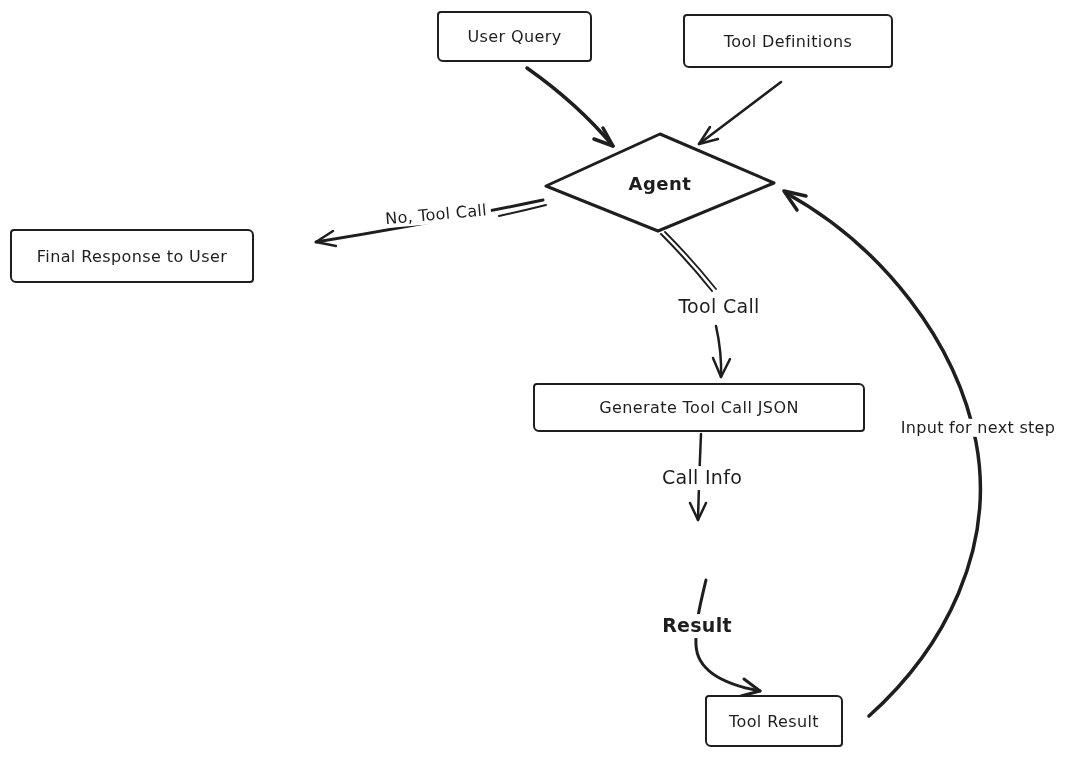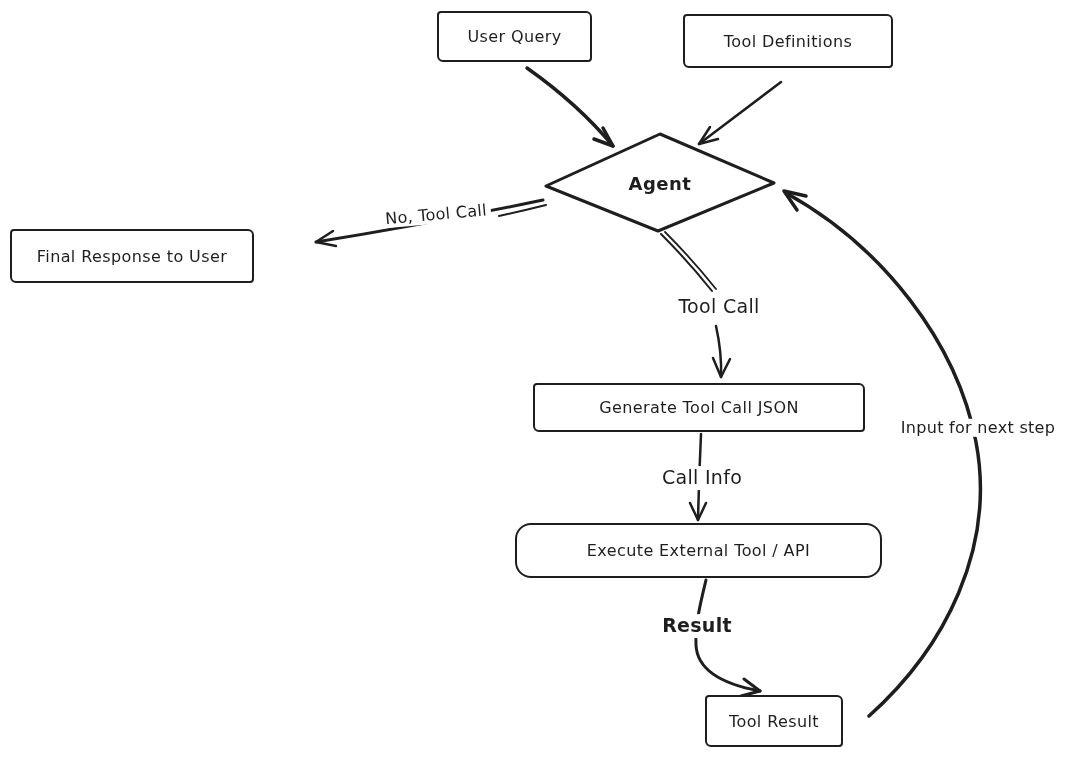--- a/index.html
+++ b/index.html
@@ -125,23 +125,20 @@
   <div class="node-label-float" style="left:590px; top:168px; width:140px; height:30px;">Agent</div>
 
   <div class="node" style="left:10px; top:229px; width:244px; height:54px;">
     <span>Final Response to User</span>
   </div>
 
   <div class="node" style="left:533px; top:383px; width:332px; height:49px;">
     <span>Generate Tool Call JSON</span>
   </div>
 
-  <div class="node rounded" style="left:515px; top:523px; width:367px; height:55px;">
-    <span>Execute External Tool / API</span>
-  </div>
 
   <div class="node" style="left:705px; top:695px; width:138px; height:52px;">
     <span>Tool Result</span>
   </div>
 
   <div class="edge-label small tilt" style="left:436px; top:215px;">No, Tool Call</div>
 
   <div class="edge-label" style="left:719px; top:307px;">Tool Call</div>
 
   <div class="edge-label" style="left:702px; top:478px;">Call Info</div>

